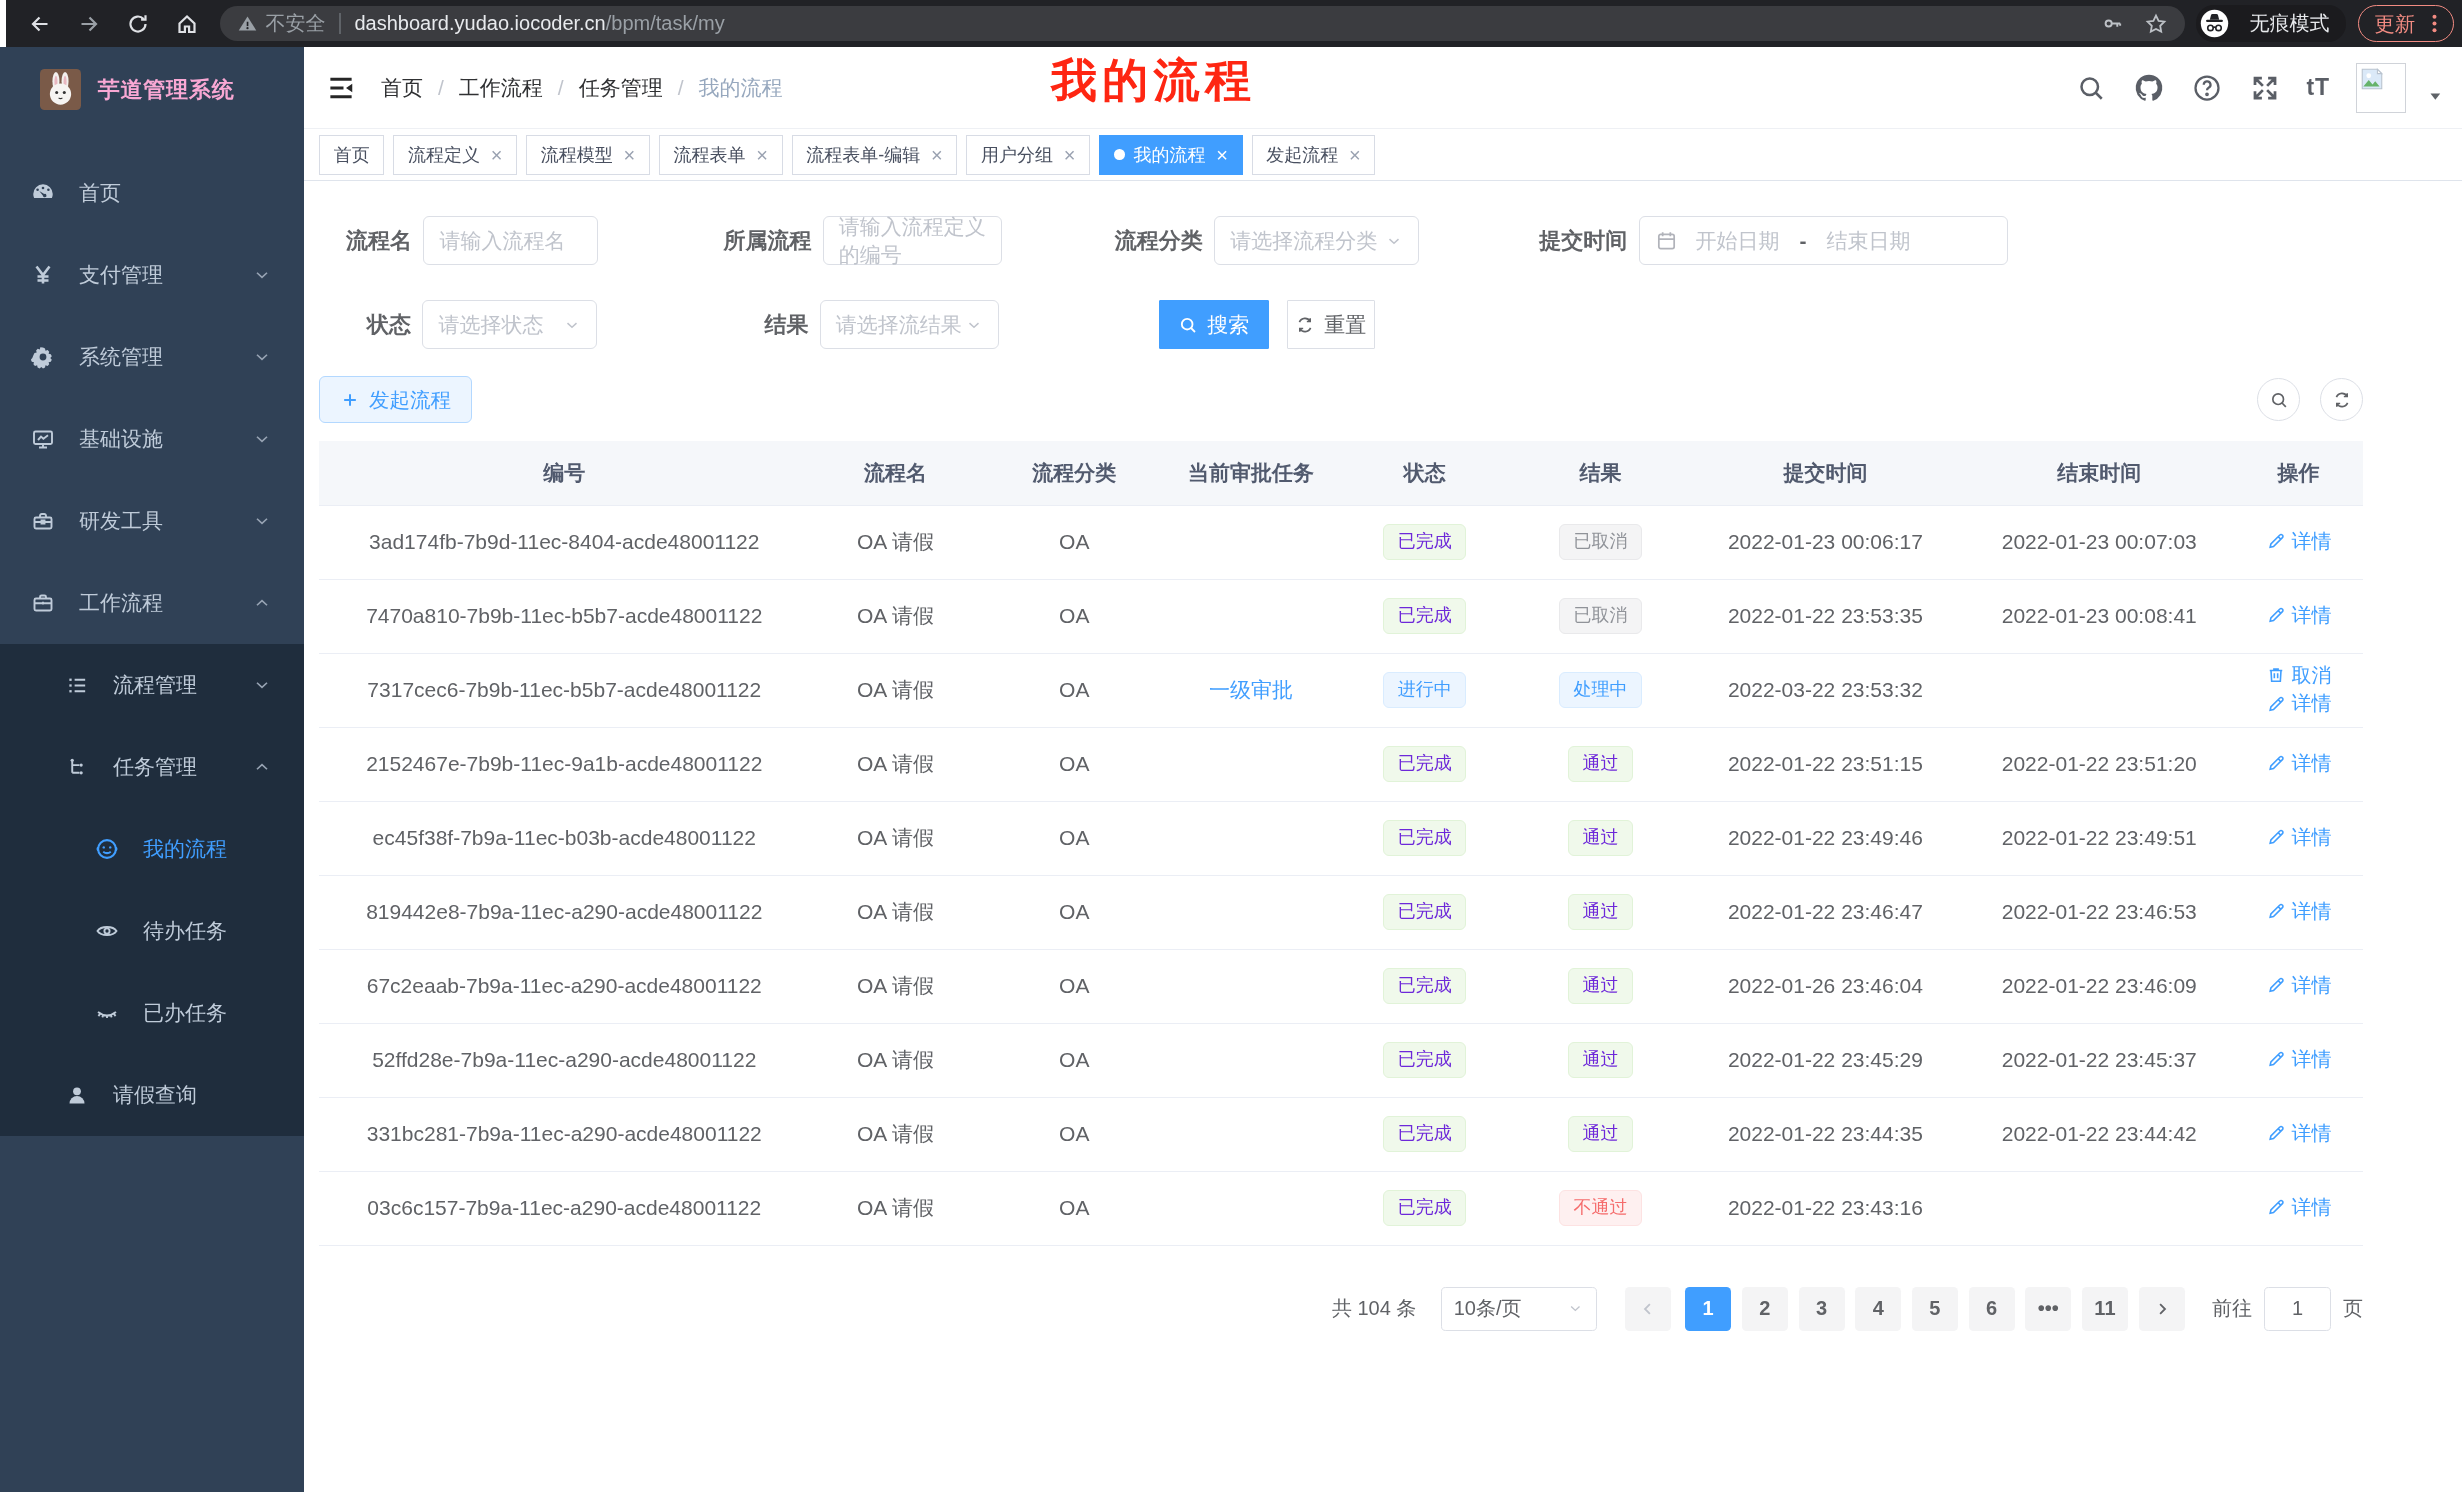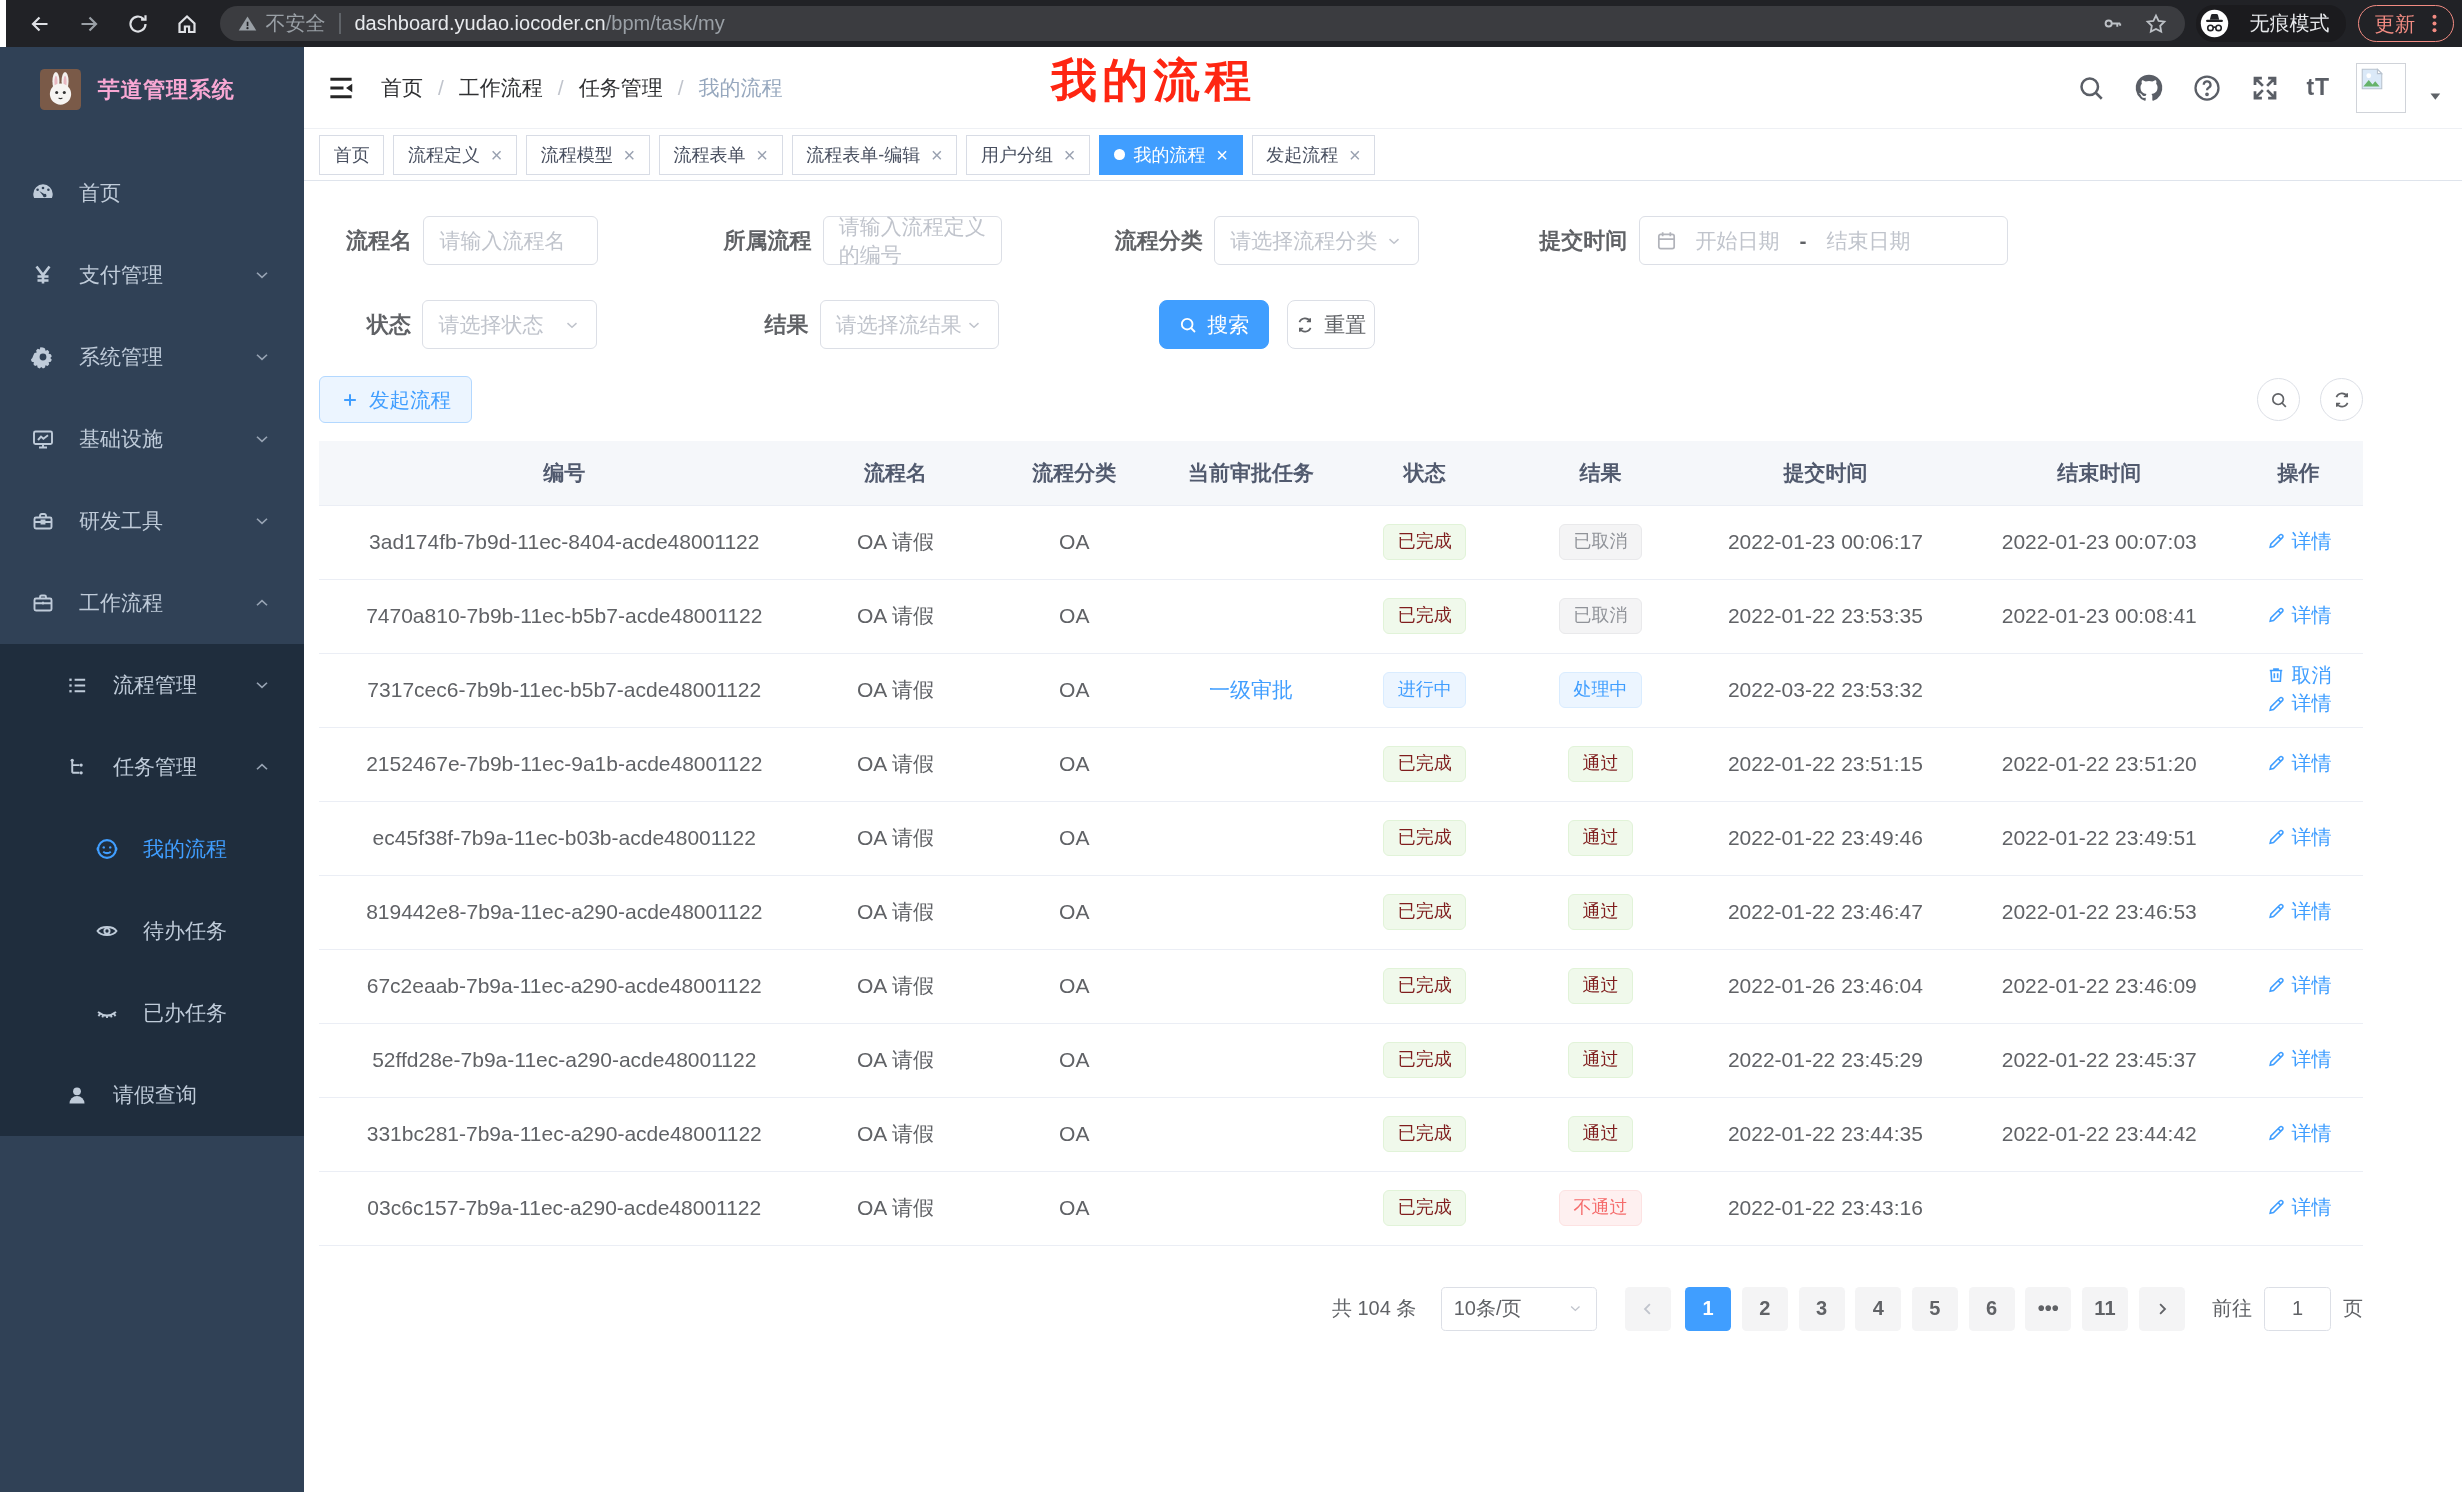--- a/index.html
+++ b/index.html
@@ -70,37 +70,37 @@
 
   .content { padding:0 99px 0 15px; position:relative; }
   .frow { display:flex; align-items:center; height:49px; }
   .frow.r1 { margin-top:35px; padding-left:27px; }
   .frow.r2 { margin-top:35px; padding-left:48px; }
   .flabel { font-size:22px; color:#606266; font-weight:700; margin-right:11.4px; white-space:nowrap; }
   .fbox { height:49px; border:1.5px solid #dcdfe6; border-radius:6px; background:#fff; display:flex;
     align-items:center; padding:0 15px; font-size:21px; color:#c0c4cc; }
   .fbox .chev { margin-left:auto; color:#c0c4cc; }
   .date-sep { color:#606266; margin:0 20px; font-weight:700; }
-  .btn { height:49px; border-radius:8px; display:inline-flex; align-items:center; justify-content:center;
+  .btn { height:49px; border-radius:1px; display:inline-flex; align-items:center; justify-content:center;
     gap:9px; font-size:21px; cursor:pointer; }
   .btn-primary { background:#409eff; color:#fff; border:1.5px solid #409eff; }
   .btn-plain { background:#fff; color:#606266; border:1.5px solid #dcdfe6; }
   .action-row { display:flex; align-items:center; margin-top:27px; }
   .btn-create { height:47px; padding:0 20px; background:#ecf5ff; border:1.5px solid #b3d8ff;
     color:#409eff; border-radius:6px; font-size:20.5px; display:inline-flex; align-items:center; gap:9px; }
   .mini-circles { margin-left:auto; display:flex; gap:20px; }
   .circle-btn { width:43px; height:43px; border-radius:50%; border:1.5px solid #dcdfe6; color:#606266;
     display:flex; align-items:center; justify-content:center; background:#fff; }
 
   table.grid { width:100%; border-collapse:collapse; margin-top:18px; font-size:21px; color:#606266; }
   .grid th { height:64px; background:#f5f7fa; color:#515a6e; font-weight:700; font-size:21px;
     text-align:center; border-bottom:1.5px solid #ebeef5; }
   .grid td { height:74px; text-align:center; border-bottom:1.5px solid #ebeef5; }
   .badge { display:inline-block; padding:6px 13.7px; border-radius:6px; font-size:18px; border:1.5px solid; line-height:1.2; }
-  .badge.success { color:#7f1d1d; background:#f0f9eb; border-color:#e1f3d8; }
+  .badge.success { color:#6d28d9; background:#f0f9eb; border-color:#e1f3d8; }
   .badge.info    { color:#909399; background:#f4f4f5; border-color:#e9e9eb; }
   .badge.primary { color:#409eff; background:#ecf5ff; border-color:#d9ecff; }
   .badge.danger  { color:#f56c6c; background:#fef0f0; border-color:#fde2e2; }
   .tlink { color:#409eff; cursor:pointer; }
   .action-link { color:#409eff; font-size:20px; display:inline-flex; align-items:center; gap:6px;
     margin:0 9px; cursor:pointer; white-space:nowrap; }
 
   .pagination { display:flex; align-items:center; justify-content:flex-end; margin-top:41px;
     gap:10.7px; font-size:20px; color:#606266; }
   .ptotal { margin-right:13.7px; }

